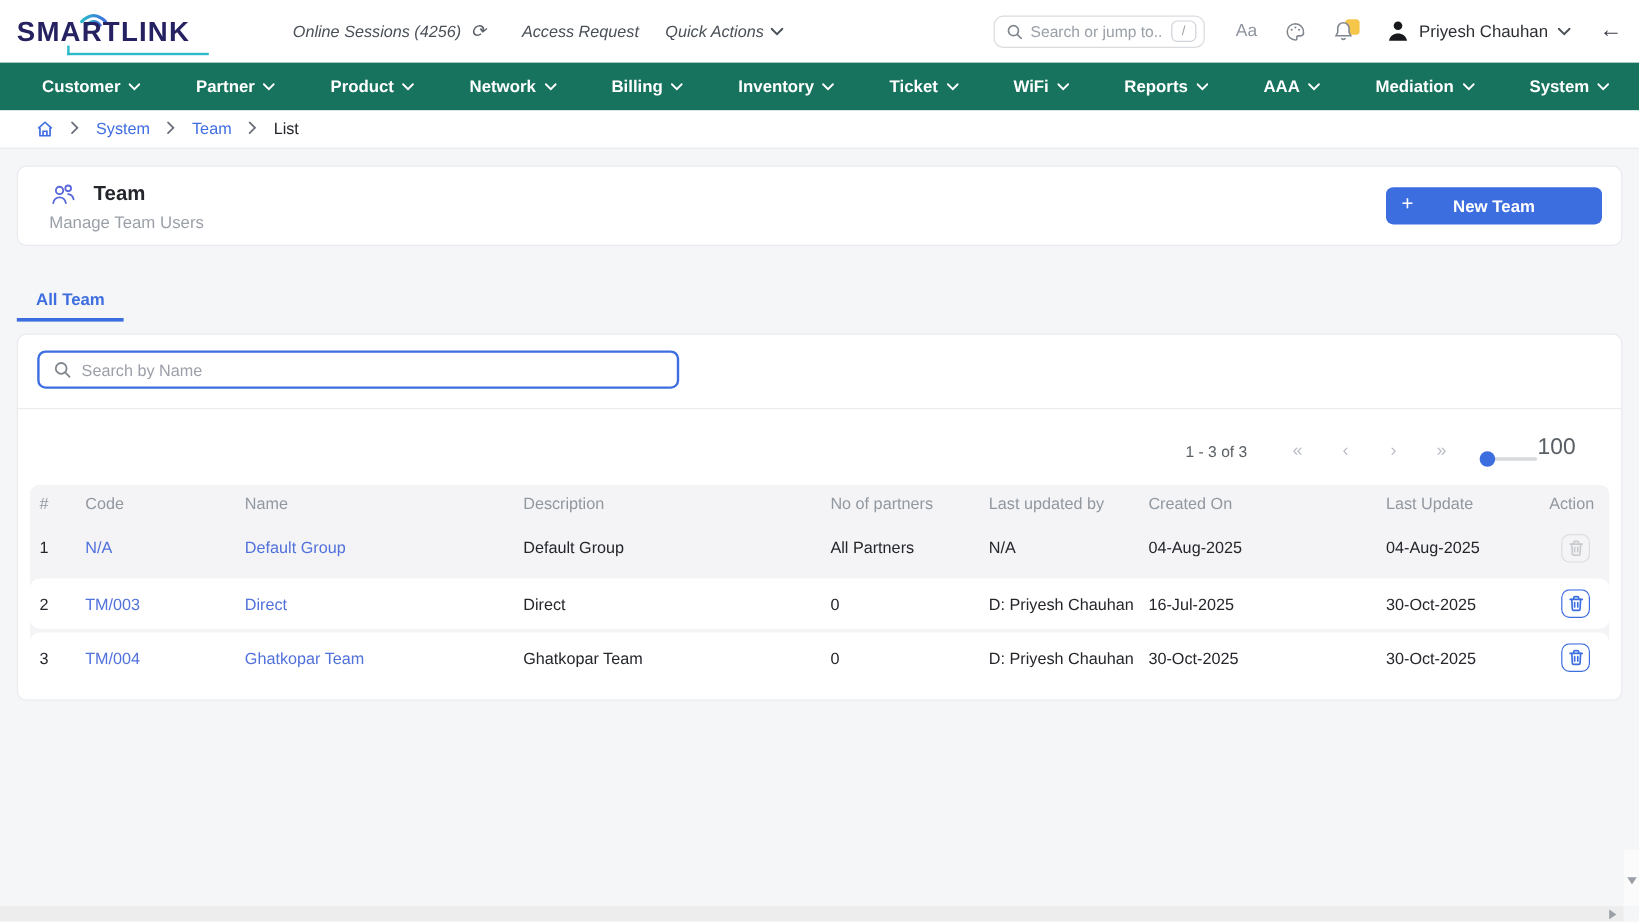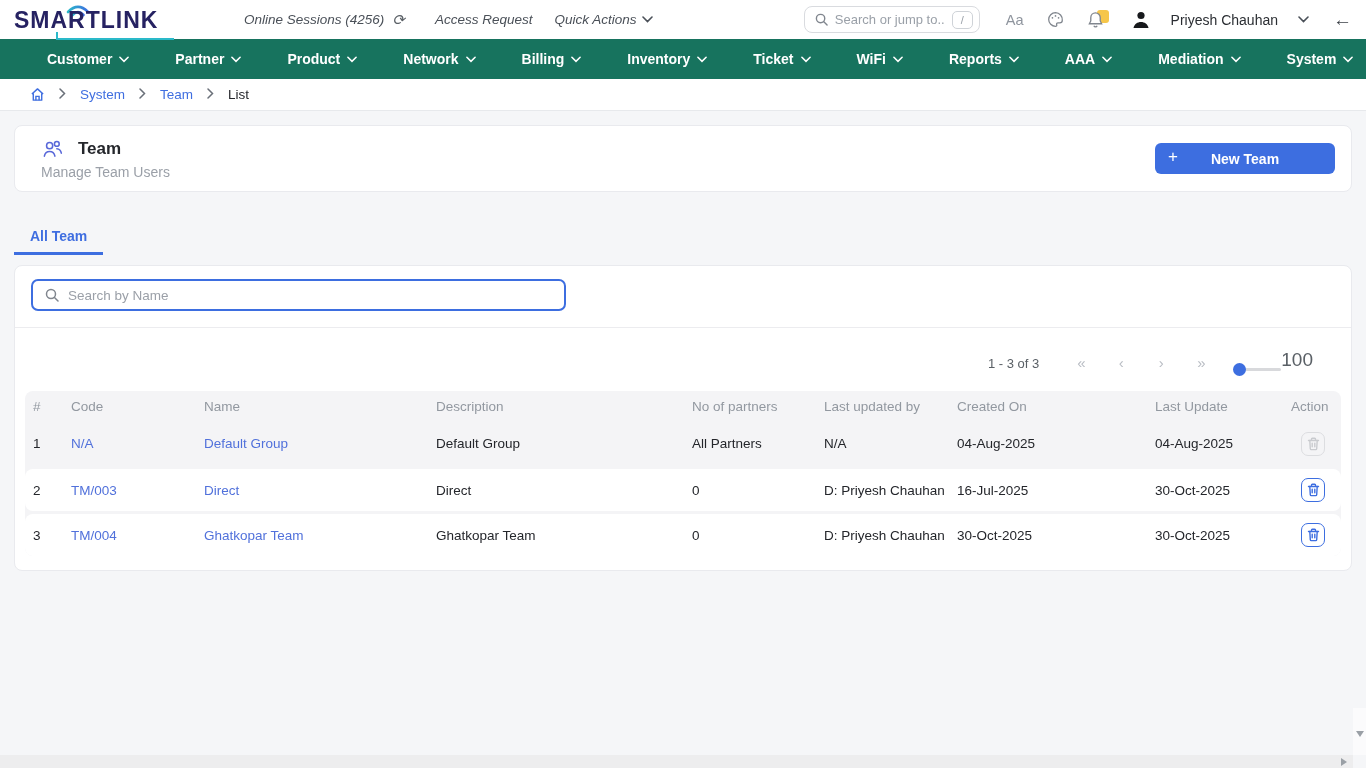--- a/index.html
+++ b/index.html
@@ -6,21 +6,21 @@
   html,body { width:1366px; height:768px; overflow:hidden; }
   body {
     font-family:"Liberation Sans", sans-serif;
     background:#f5f6f8;
     color:#24262b;
     position:relative;
   }
 
   
   .top-header {
-    height:39px; background:#ffffff; display:flex; align-items:center;
+    height:52px; background:#ffffff; display:flex; align-items:center;
     padding:0 14px; position:relative;
   }
   .logo { position:relative; width:168px; height:36px; cursor:pointer; }
   .logo-text {
     font-size:23px; font-weight:800; color:#262262; letter-spacing:1px;
     position:absolute; left:0; top:4px; line-height:28px;
   }
   .logo-arcs { position:absolute; left:47px; top:-4px; }
   .logo-underline {
     position:absolute; left:42px; bottom:-2px; width:118px; height:2px; background:#2ab9c9;
@@ -44,27 +44,27 @@
     display:flex; align-items:center; justify-content:center; font-size:11px; color:#9aa0a8;
   }
 
   .hdr-icons { display:flex; align-items:center; gap:23px; margin-left:26px; }
   .aa-icon { font-size:14.5px; color:#8f959e; cursor:pointer; }
   .icon-btn { cursor:pointer; display:flex; align-items:center; }
   .bell-wrap { position:relative; width:18px; height:18px; }
   .bell-badge { position:absolute; right:-4px; top:-1px; width:12px; height:13px; background:#f6c64a; border-radius:3px; }
   .bell-svg { position:relative; z-index:1; }
 
-  .user-chip { display:flex; align-items:center; gap:20px; margin-left:26px; cursor:pointer; }
+  .user-chip { display:flex; align-items:center; gap:8px; margin-left:26px; cursor:pointer; }
   .user-name { font-size:14px; color:#2b2e33; }
   .back-arrow { font-size:19px; color:#3a3f46; margin-left:24px; cursor:pointer; }
 
   
   .main-nav {
-    height:40px; background:#17735e; display:flex; align-items:center; padding-left:24px;
+    height:40px; background:#17735e; display:flex; align-items:center; padding-left:12px;
   }
   .nav-item {
     display:flex; align-items:center; gap:7px; padding:0 23px; height:100%;
     color:#ffffff; font-size:14px; font-weight:600; cursor:pointer;
   }
 
   
   .breadcrumb-bar {
     height:32px; background:#ffffff; border-bottom:1px solid #e7e9ec;
     display:flex; align-items:center; padding:0 14px; gap:14px;

